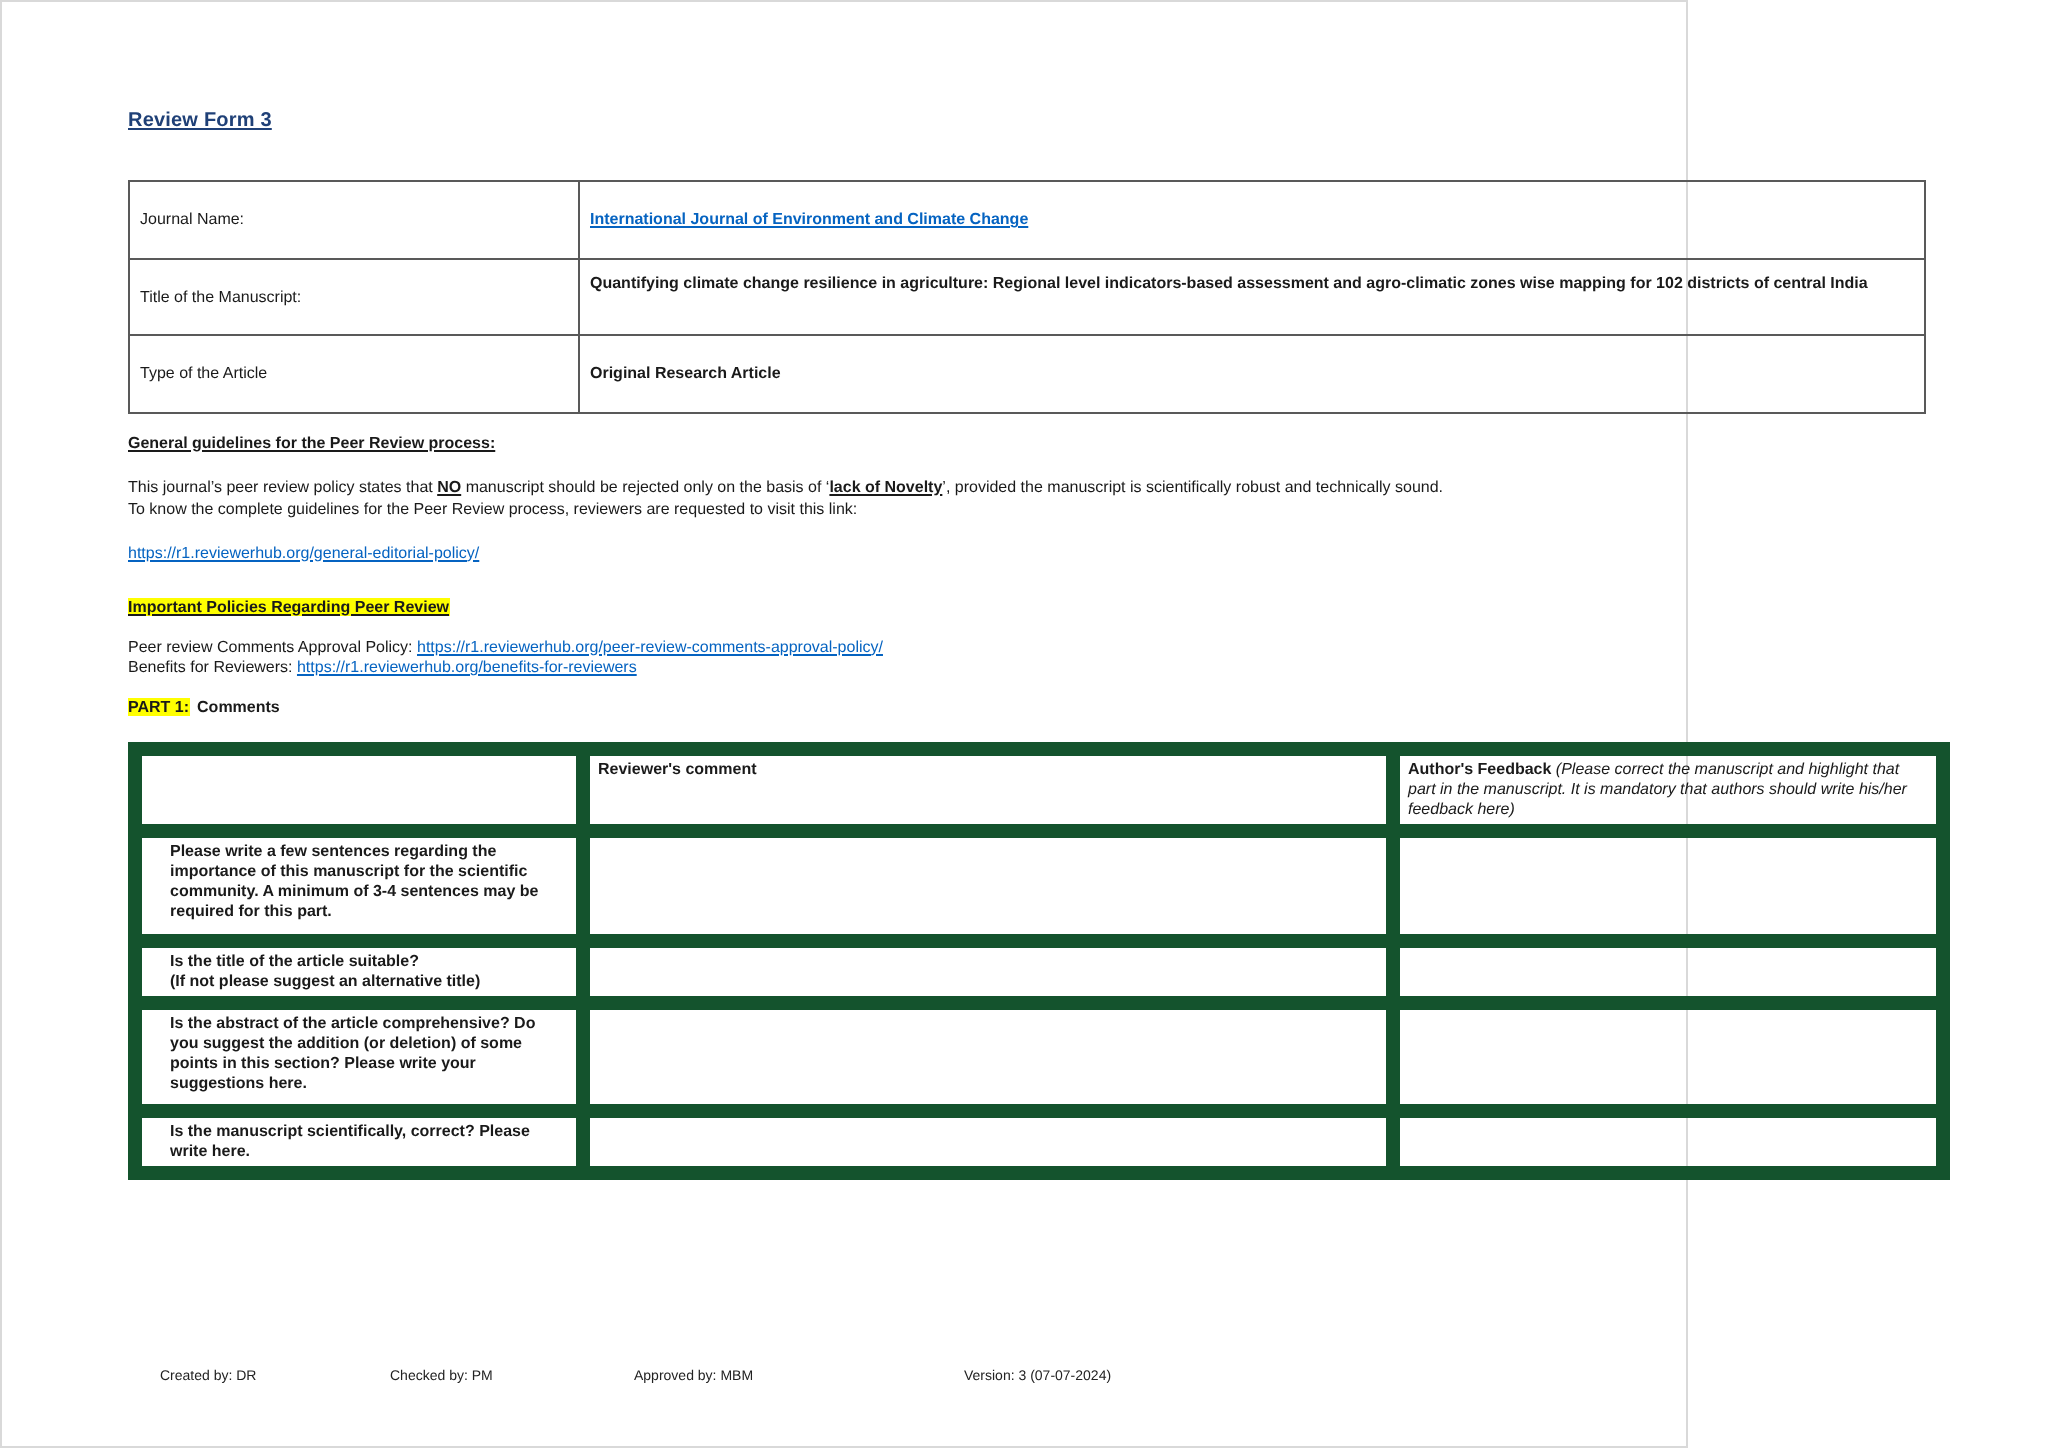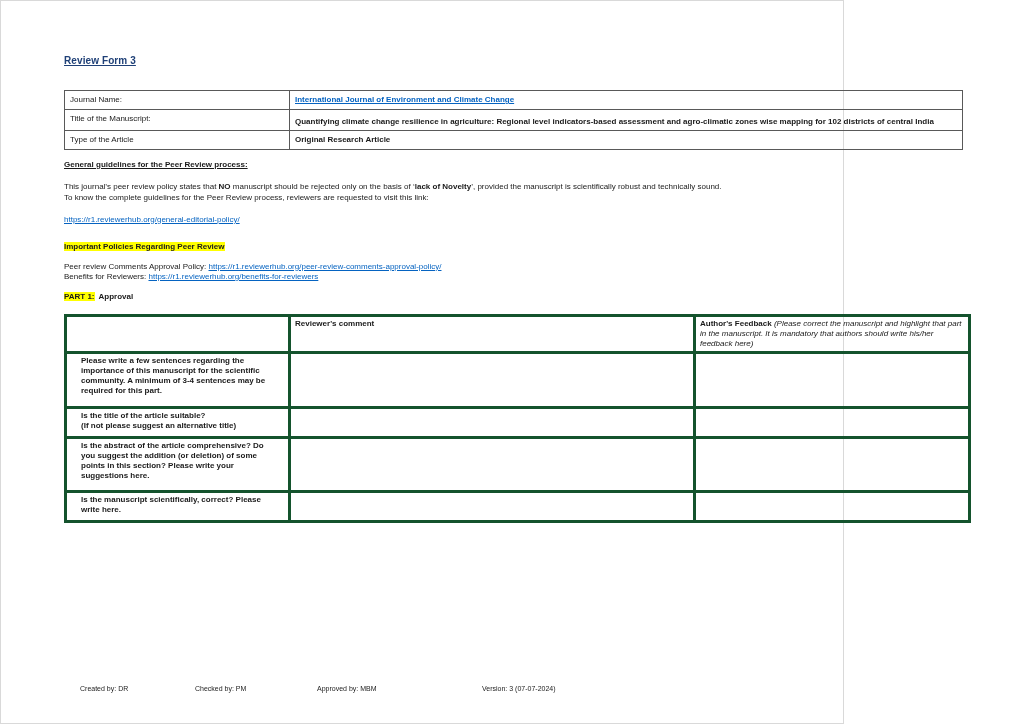--- a/index.html
+++ b/index.html
@@ -29,35 +29,35 @@
   table { border-collapse: collapse; }
   .info-table {
     margin: 24px 0 0 63px;
     width: 899px;
     table-layout: fixed;
   }
   .info-table td {
     border: 1px solid #595959;
     font-size: 8px;
     vertical-align: top;
-    padding: 4px 5px;
+    padding: 14px 5px;
     line-height: 9.5px;
   }
   .info-table .label-col { width: 225px; }
   .info-table .value { font-weight: bold; }
   .info-table .pad-top { padding-top: 7px; }
   .doclink {
     color: #0563c1;
     text-decoration: underline;
     cursor: pointer;
     text-align: center;
   }
   .bold { font-weight: bold; }
   .italic { font-style: italic; }
-  .bold-underline { font-weight: bold; }
+  .bold-underline { font-weight: bold; text-decoration: underline; }
   
   .section-heading {
     margin: 10px 0 0 63px;
     font-size: 8px;
     font-weight: bold;
     text-decoration: underline;
     line-height: 10px;
   }
   .para {
     margin: 11px 0 0 63px;
@@ -88,21 +88,21 @@
     font-weight: bold;
   }
   .part1-rest { margin-left: 4px; }
   
   .comments-table {
     margin: 12px 0 0 63px;
     width: 904px;
     table-layout: fixed;
   }
   .comments-table td {
-    border: 3px solid #14532d;
+    border: 7px solid #14532d;
     font-size: 8px;
     vertical-align: top;
     line-height: 10px;
   }
   .comments-table .q-col { width: 224px; }
   .comments-table .r-col { width: 405px; }
   .comments-table .a-col { width: 275px; }
   .comments-table .head td { padding: 2px 4px; }
   .comments-table .q {
     font-weight: bold;
@@ -170,21 +170,21 @@
   <div class="policies-heading">
     <span class="hl bold-underline">Important Policies Regarding Peer Review</span>
   </div>
 
   <div class="policy-lines">
     <div><span>Peer review Comments Approval Policy: </span><a class="doclink">https://r1.reviewerhub.org/peer-review-comments-approval-policy/</a></div>
     <div><span>Benefits for Reviewers: </span><a class="doclink">https://r1.reviewerhub.org/benefits-for-reviewers</a></div>
   </div>
 
   <div class="part1-line">
-    <span class="hl">PART  1:</span><span class="part1-rest">Approval</span>
+    <span class="hl">PART  1:</span><span class="part1-rest">Comments</span>
   </div>
 
   <table class="comments-table">
     <tbody>
         <tr class="head row-head">
       <td class="q-col"></td>
       <td class="r-col"><span class="bold">Reviewer's comment</span></td>
       <td class="a-col"><span class="bold">Author's Feedback </span><span class="italic">(Please correct the manuscript and highlight that part in the manuscript. It is mandatory that authors should write his/her feedback here)</span></td>
     </tr>
     <tr class="row-1">

